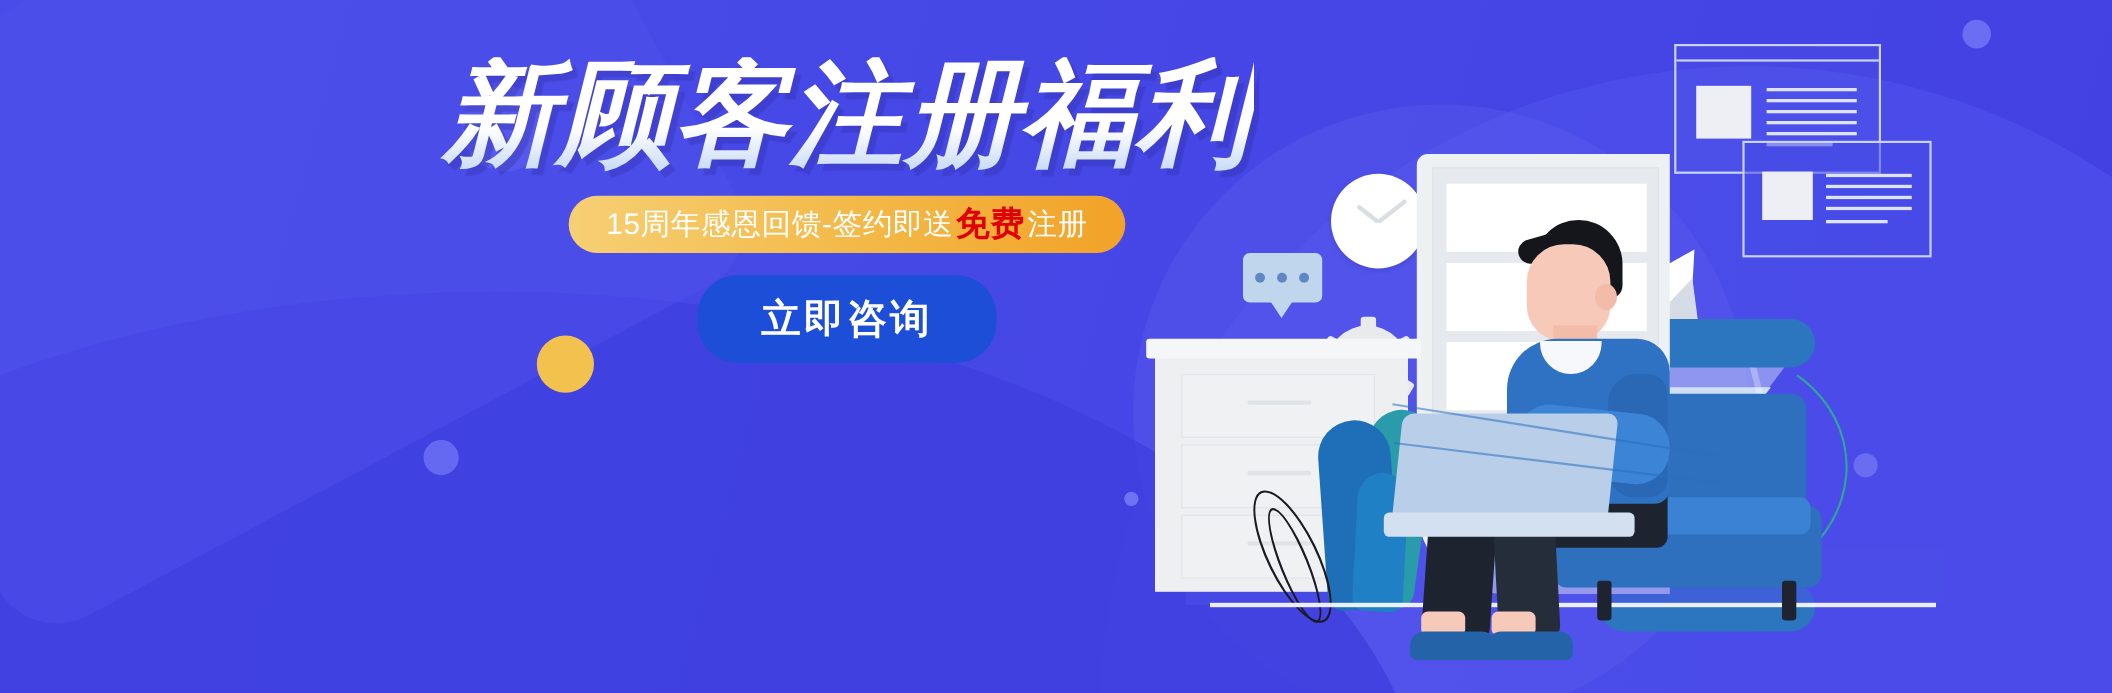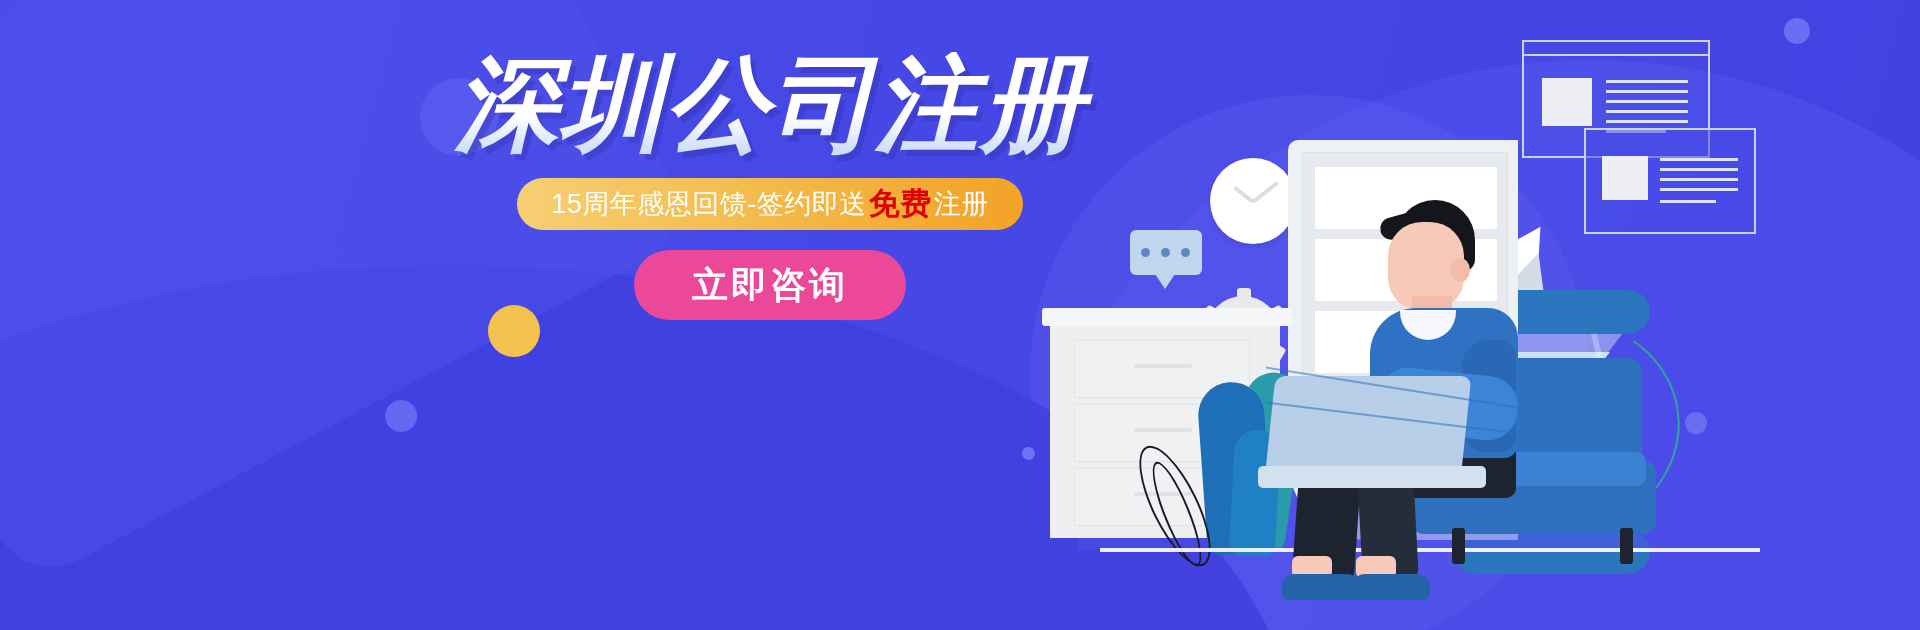--- a/index.html
+++ b/index.html
@@ -161,23 +161,23 @@
     filter:drop-shadow(4px 5px 0 rgba(38,38,150,.26));
   }
   .slogan .num{ color:#E8F042; font-size:76px; padding:0 2px; }
 
   
   .cta-wrap{ display:flex; justify-content:center; margin-top:20px; }
   .cta{
     display:inline-flex;
     align-items:center;
     justify-content:center;
-    width:272px; height:70px;
+    width:272px; height:80px;
     border-radius:37px;
-    background:#ec4899;
+    background:#1d4ed8;
     color:#ffffff;
     font-size:36px;
     font-weight:bold;
     letter-spacing:3px;
     border:none;
     cursor:pointer;
     font-family:inherit;
     text-align:right;
   }
 
@@ -619,21 +619,21 @@
     <div class="lap-screen"></div>
     <div class="lap-base"></div>
     <div class="lap-glare" style="left:204px;top:390px;width:300px;transform:rotate(9deg);"></div>
     <div class="lap-glare" style="left:206px;top:420px;width:300px;transform:rotate(7deg);"></div>
 
   </div>
 
   <div class="copy">
 
 
-    <div class="headline">深圳公司注册</div>
+    <div class="headline">新顾客注册福利</div>
 
     <div class="pill-wrap">
       <div class="pill">
         <span>15周年感恩回馈-签约即送</span>
           <span class="hl">免费</span>
           <span>注册</span>
       </div>
     </div>
 
 

